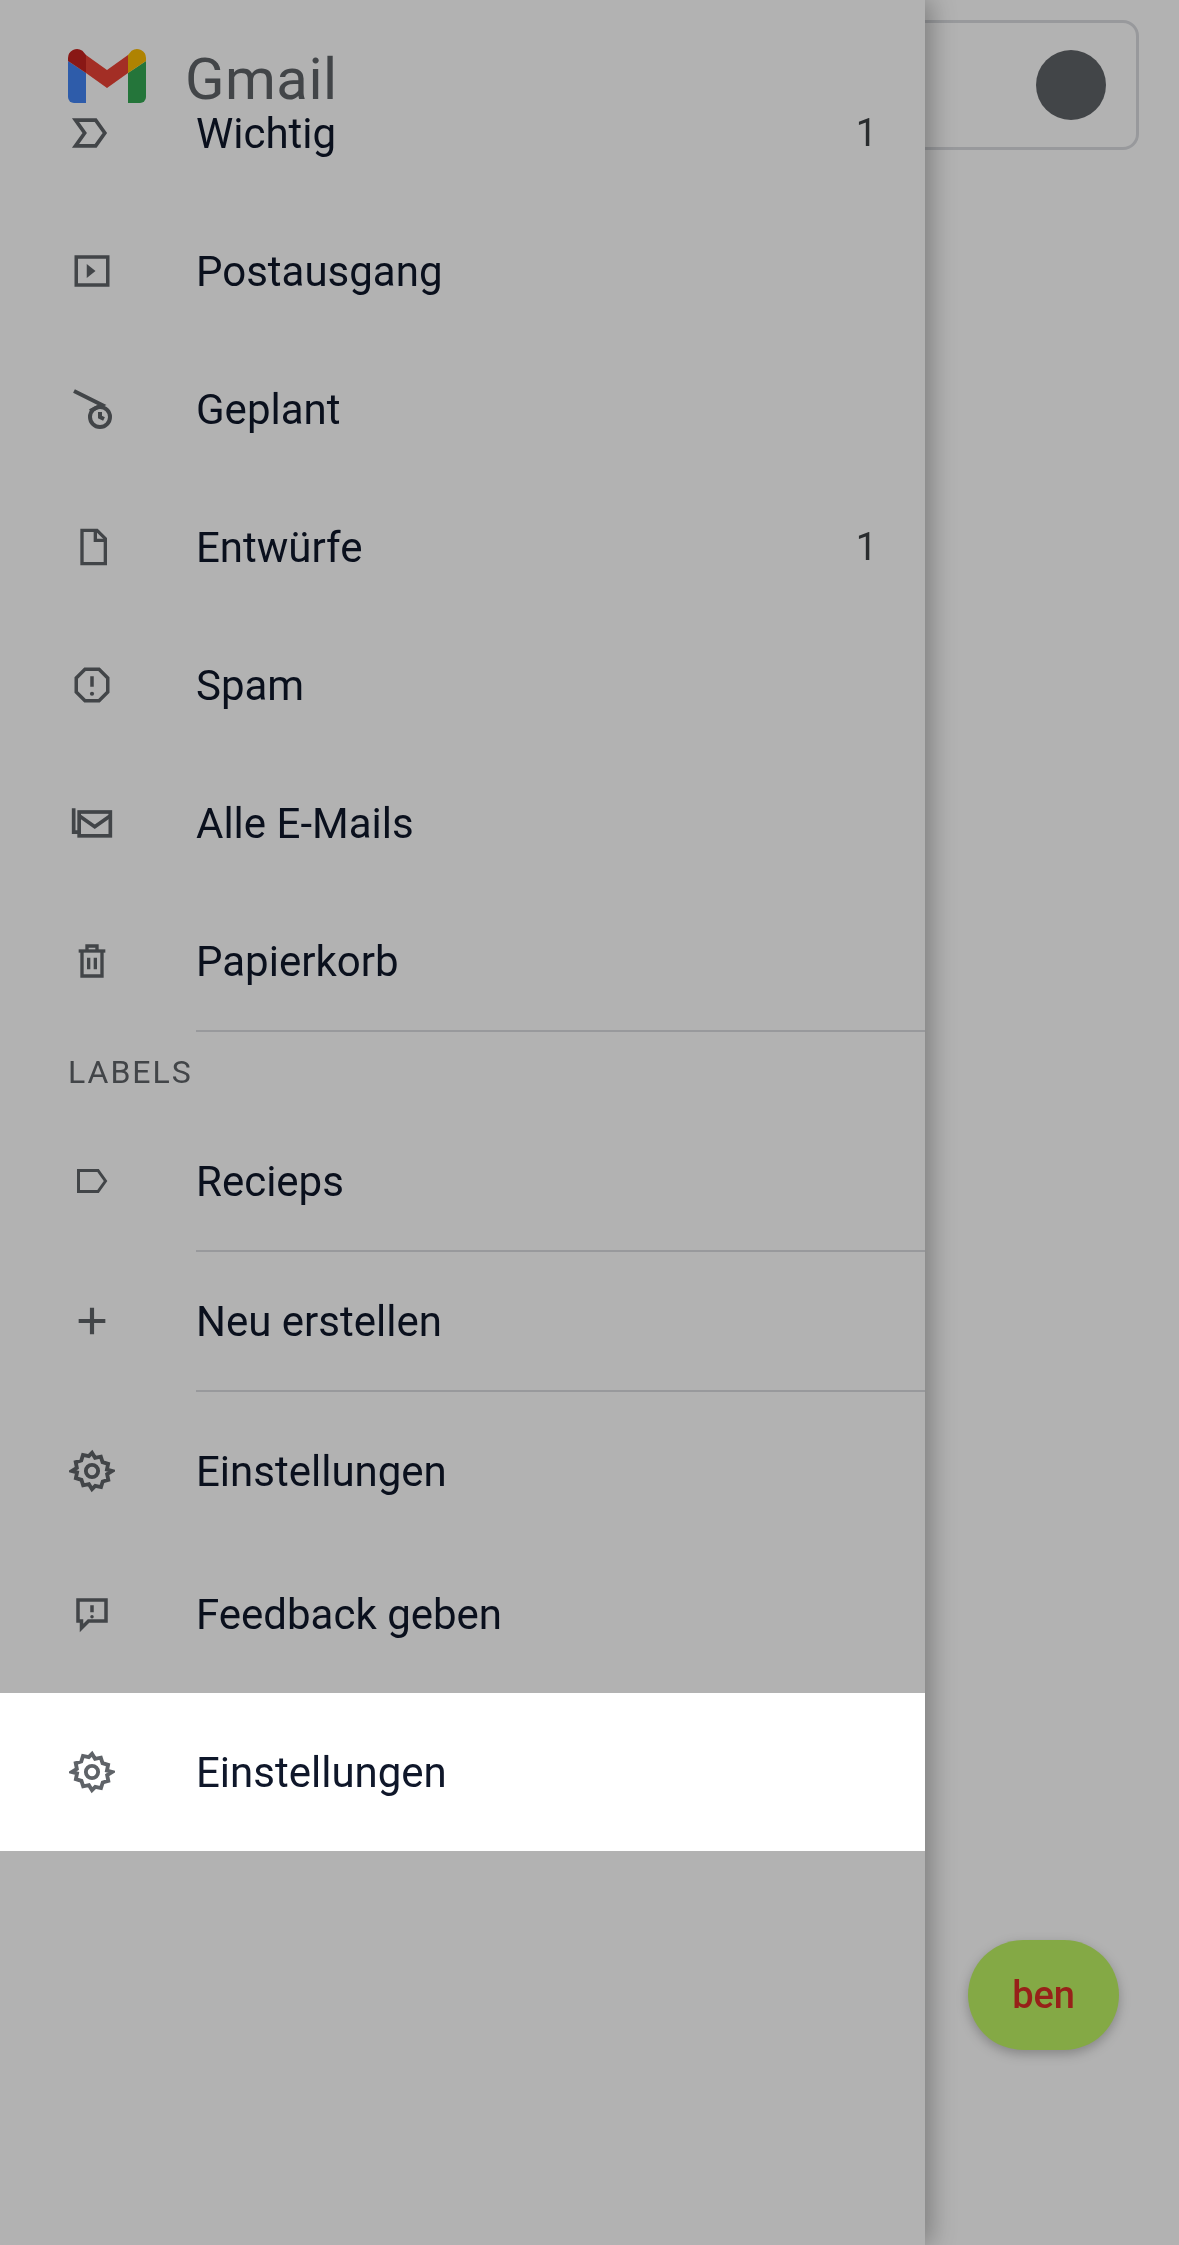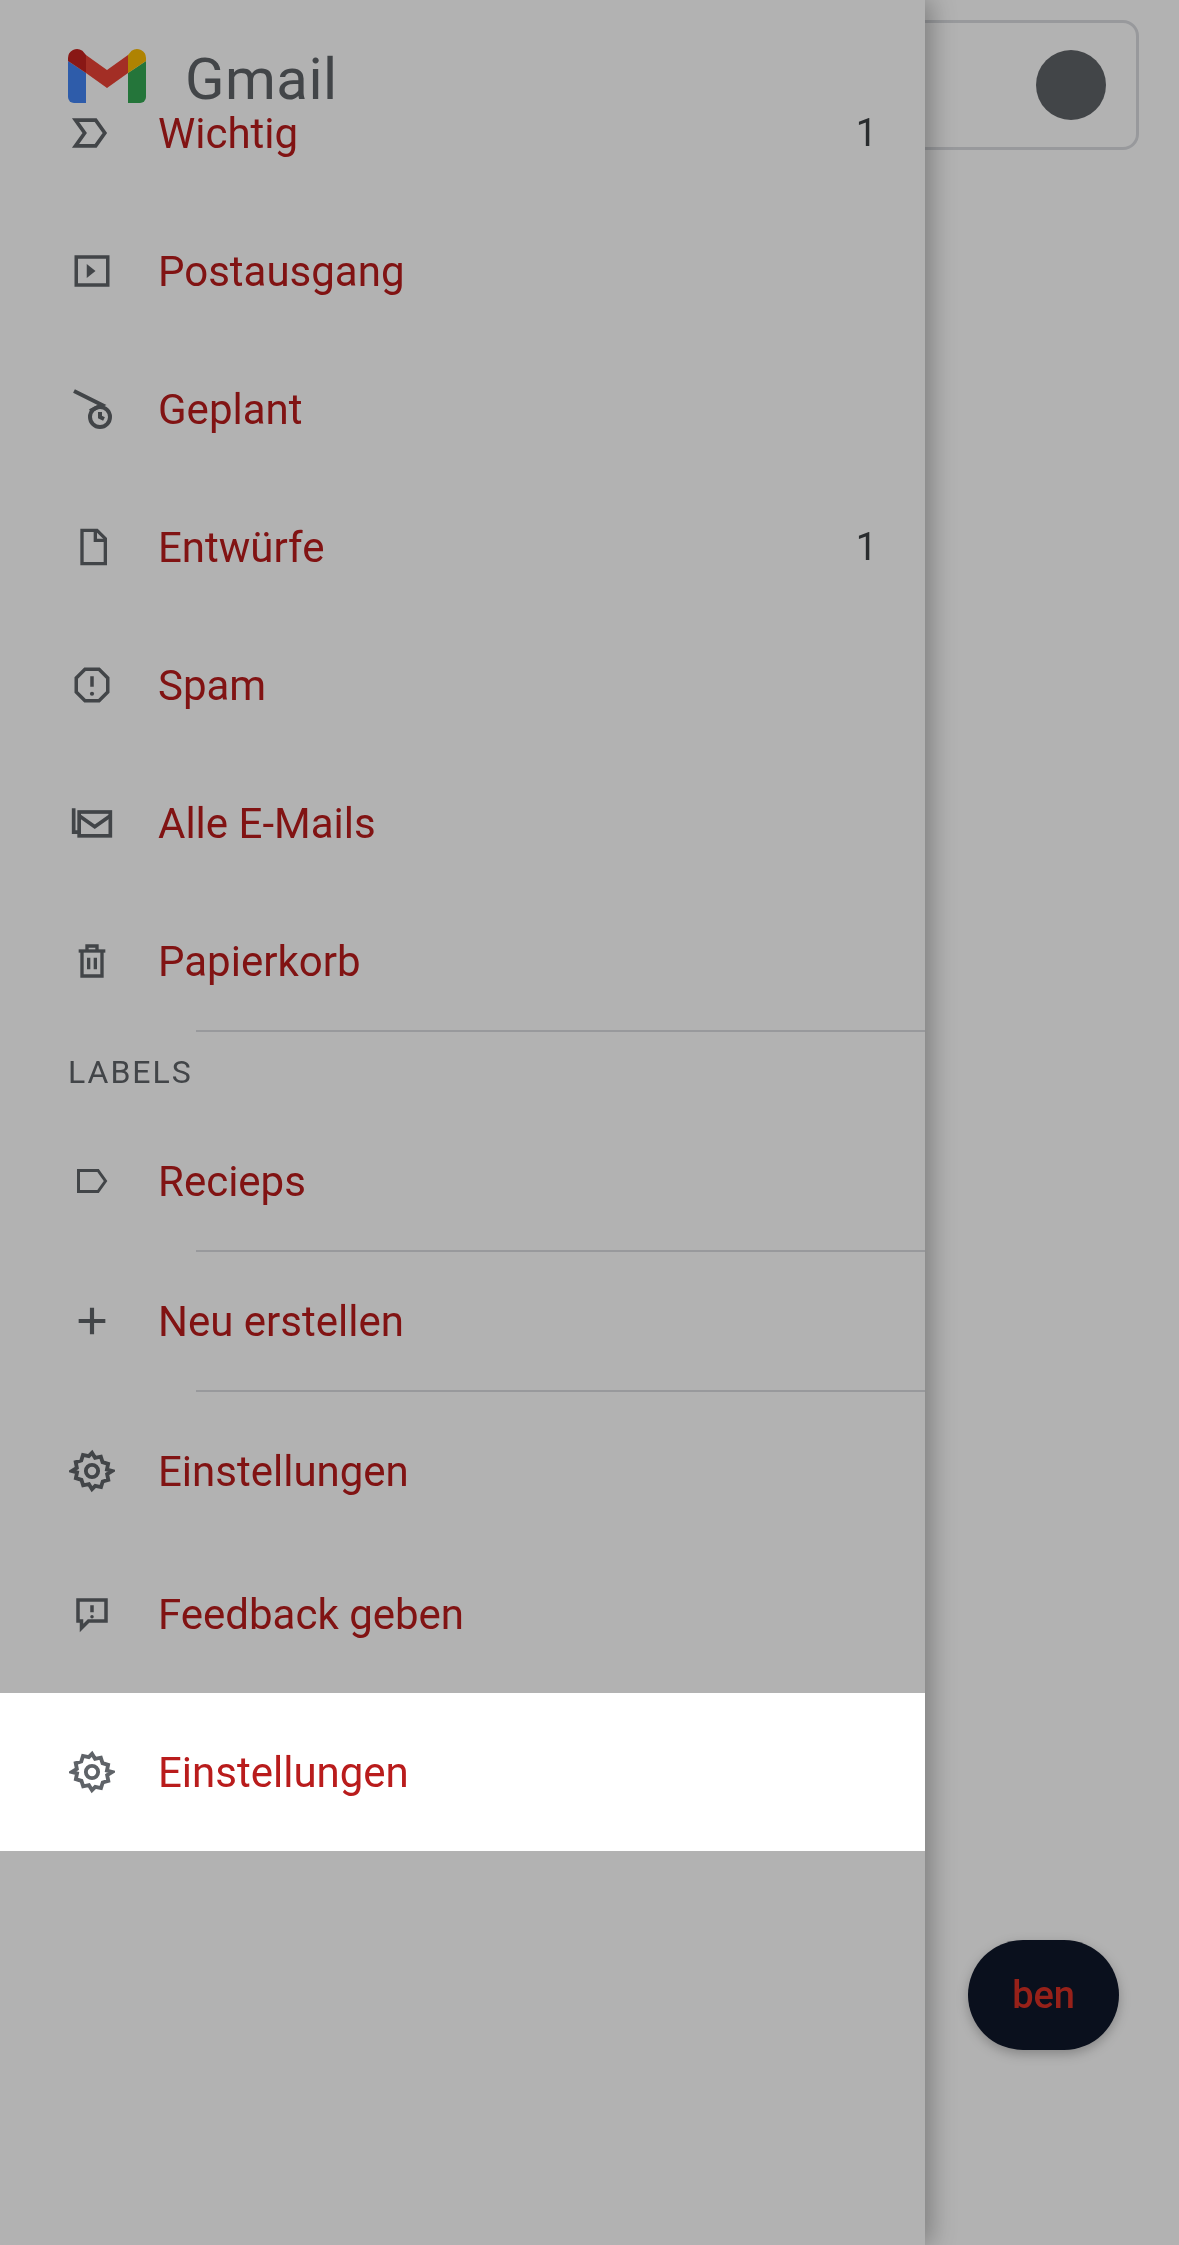--- a/index.html
+++ b/index.html
@@ -5,34 +5,34 @@
     * { margin:0; padding:0; box-sizing:border-box; font-family:Roboto, "Helvetica Neue", Arial, sans-serif; -webkit-font-smoothing:antialiased; }
     html,body{width:1179px;height:2245px;overflow:hidden;background:#fff;}
     
     .dim{position:absolute;inset:0;background:rgba(0,0,0,0.30);pointer-events:none;}
 
     
     .bg-search{position:absolute;top:20px;left:40px;right:40px;height:130px;border:3px solid #dadce0;border-radius:16px;background:#fff;display:flex;align-items:center;justify-content:flex-end;padding:0 30px;}
     .bg-avatar{width:70px;height:70px;border-radius:50%;background:#5f6368;}
 
     
-    .bg-fab{position:absolute;right:60px;bottom:195px;height:110px;border-radius:55px;background:#0f172a;box-shadow:0 4px 12px rgba(0,0,0,.25);display:flex;align-items:center;padding:0 44px;color:#d93025;font-size:38px;font-weight:500;}
+    .bg-fab{position:absolute;right:60px;bottom:195px;height:110px;border-radius:55px;background:#bef264;box-shadow:0 4px 12px rgba(0,0,0,.25);display:flex;align-items:center;padding:0 44px;color:#d93025;font-size:38px;font-weight:500;}
 
     
     .drawer{position:absolute;top:0;left:0;width:925px;height:2245px;background:#fff;box-shadow:6px 0 24px rgba(0,0,0,.3);}
     .drawer-head{height:158px;display:flex;align-items:center;padding-left:68px;gap:39px;}
     .gmail-m{width:78px;height:62px;}
     .app-title{font-size:58px;color:#5f6368;letter-spacing:.5px;}
 
     .scroll{position:absolute;top:158px;left:0;right:0;bottom:0;}
 
     .row{height:138px;display:flex;align-items:center;padding-left:68px;padding-right:48px;color:#3c4043;}
     .row.tight{height:128px;}
     .ico{width:48px;height:48px;display:flex;align-items:center;justify-content:center;color:#5f6368;}
-    .lbl{flex:1;font-size:42px;color:#b91c1c;margin-left:42px;font-weight:400;}
+    .lbl{flex:1;font-size:42px;color:#0f172a;margin-left:80px;font-weight:400;}
     .cnt{font-size:38px;color:#3c4043;min-width:30px;text-align:right;}
     .clip-top{margin-top:-94px;} 
 
     .div{height:2px;background:#dadce0;margin-left:196px;}
     .section-label{height:80px;display:flex;align-items:center;padding-left:68px;font-size:32px;color:#5f6368;letter-spacing:2px;}
 
     
     .spot{position:absolute;top:1693px;left:0;width:925px;height:158px;background:#fff;pointer-events:none;} 
     
     .drawer-dim{position:absolute;inset:0;background:rgba(0,0,0,.30);pointer-events:none;}

